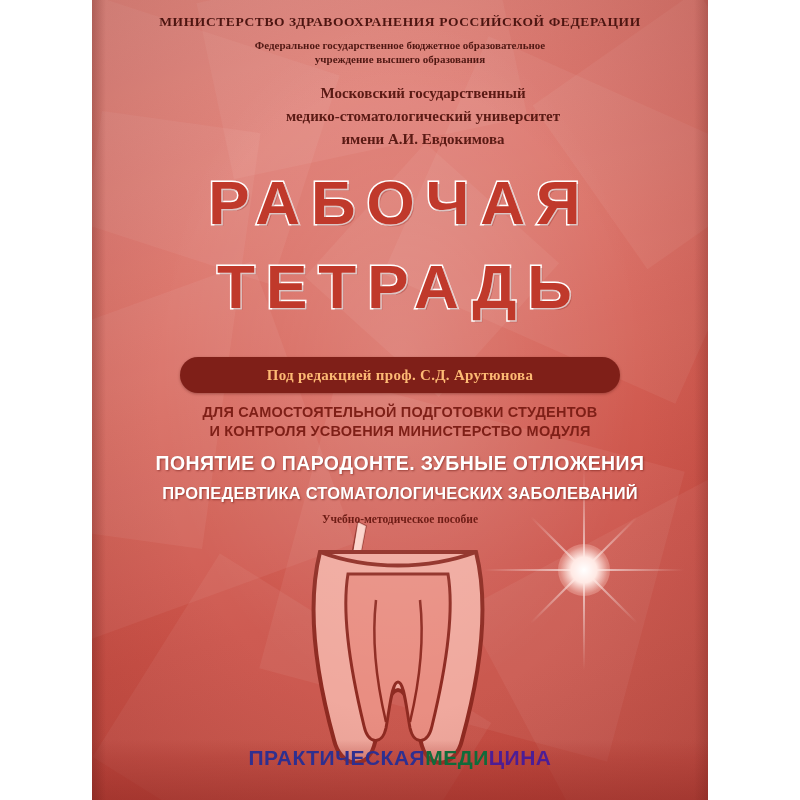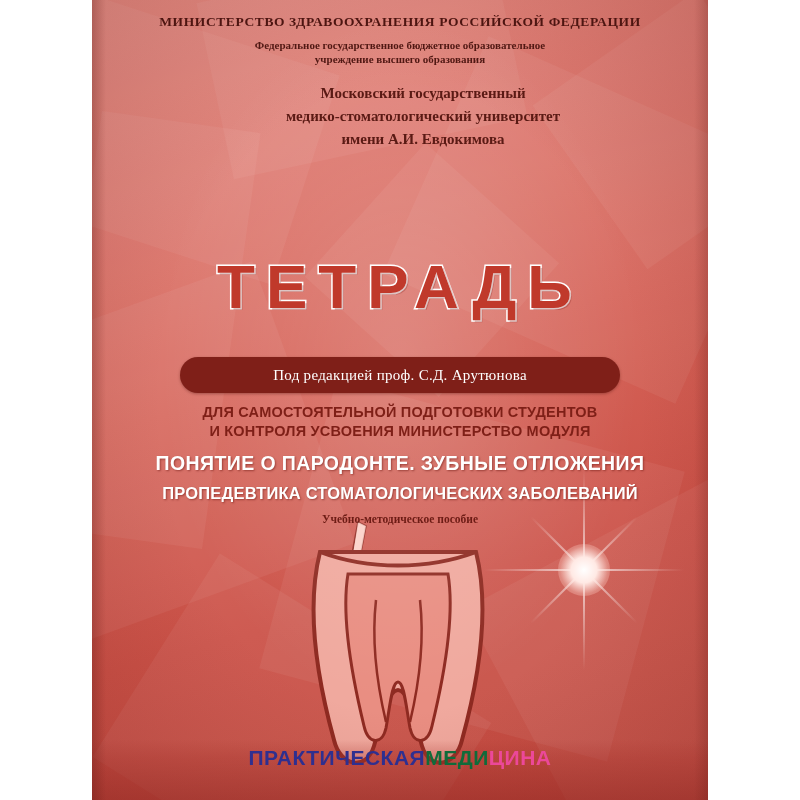--- a/index.html
+++ b/index.html
@@ -195,23 +195,23 @@
     width: 440px;
     height: 36px;
     background: #7f1f18;
     border-radius: 18px;
     display: flex;
     align-items: center;
     justify-content: center;
     box-shadow: 0 1px 3px rgba(80,20,15,0.4);
   }
   .editorbar span {
-    color: #ffffff;
+    color: #fdba74;
     font-size: 15px;
-    font-weight: normal;
+    font-weight: bold;
     font-family: "Liberation Serif", serif;
     letter-spacing: 0.3px;
   }
 
   .purpose {
     top: 403px;
     font-size: 14.5px;
     line-height: 19px;
     font-weight: bold;
     color: #7e1f17;
@@ -256,21 +256,21 @@
     left: 0;
     top: 746px;
     width: 616px;
     text-align: center;
     font-size: 21px;
     font-weight: bold;
     letter-spacing: 0.5px;
   }
   .publisher .p1 { color: #2f2f8f; text-align: center; }
   .publisher .p2 { color: #0f6b3a; }
-  .publisher .p3 { color: #ec4899; }
+  .publisher .p3 { color: #4c1d95; }
 
   .spine-shadow {
     position: absolute;
     left: 92px; top: 0;
     width: 14px; height: 800px;
     background: linear-gradient(90deg, rgba(90,20,15,0.28), rgba(90,20,15,0));
     pointer-events: none;
   }
   .edge-shadow-r {
     position: absolute;
@@ -331,20 +331,23 @@
     <div class="txt fed">
       <div>Федеральное государственное бюджетное образовательное</div>
       <div>учреждение высшего образования</div>
     </div>
     <div class="txt univ">
       <div>Московский государственный</div>
       <div>медико-стоматологический университет</div>
       <div>имени А.И. Евдокимова</div>
     </div>
 
+    <div class="bigtitle line1">
+      <span>РАБОЧАЯ</span>
+    </div>
     <div class="bigtitle line2">
       <span>ТЕТРАДЬ</span>
     </div>
 
     <div class="editorbar">
       <span>Под редакцией проф. С.Д. Арутюнова</span>
     </div>
 
     <div class="txt purpose">
       <div>ДЛЯ САМОСТОЯТЕЛЬНОЙ ПОДГОТОВКИ СТУДЕНТОВ</div>

